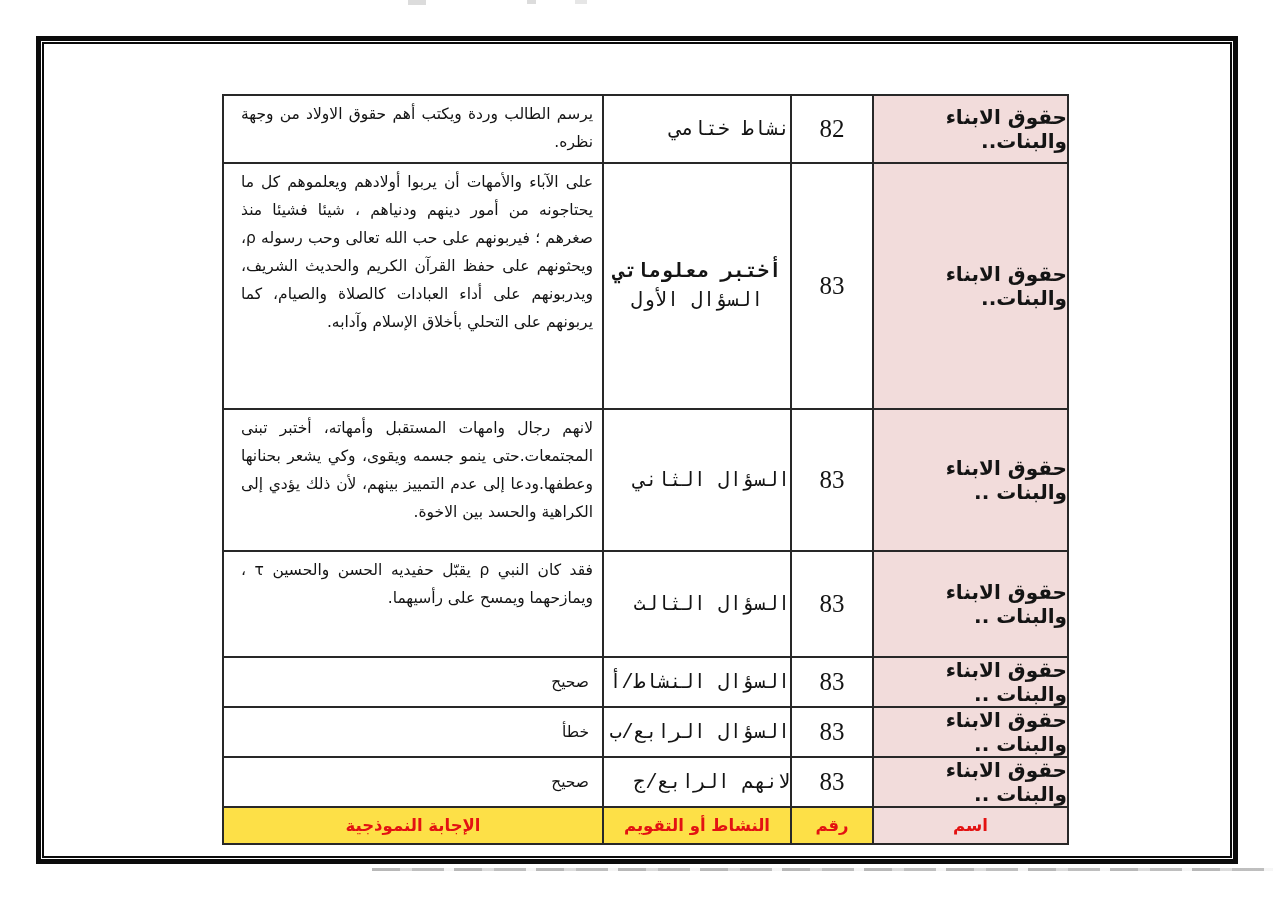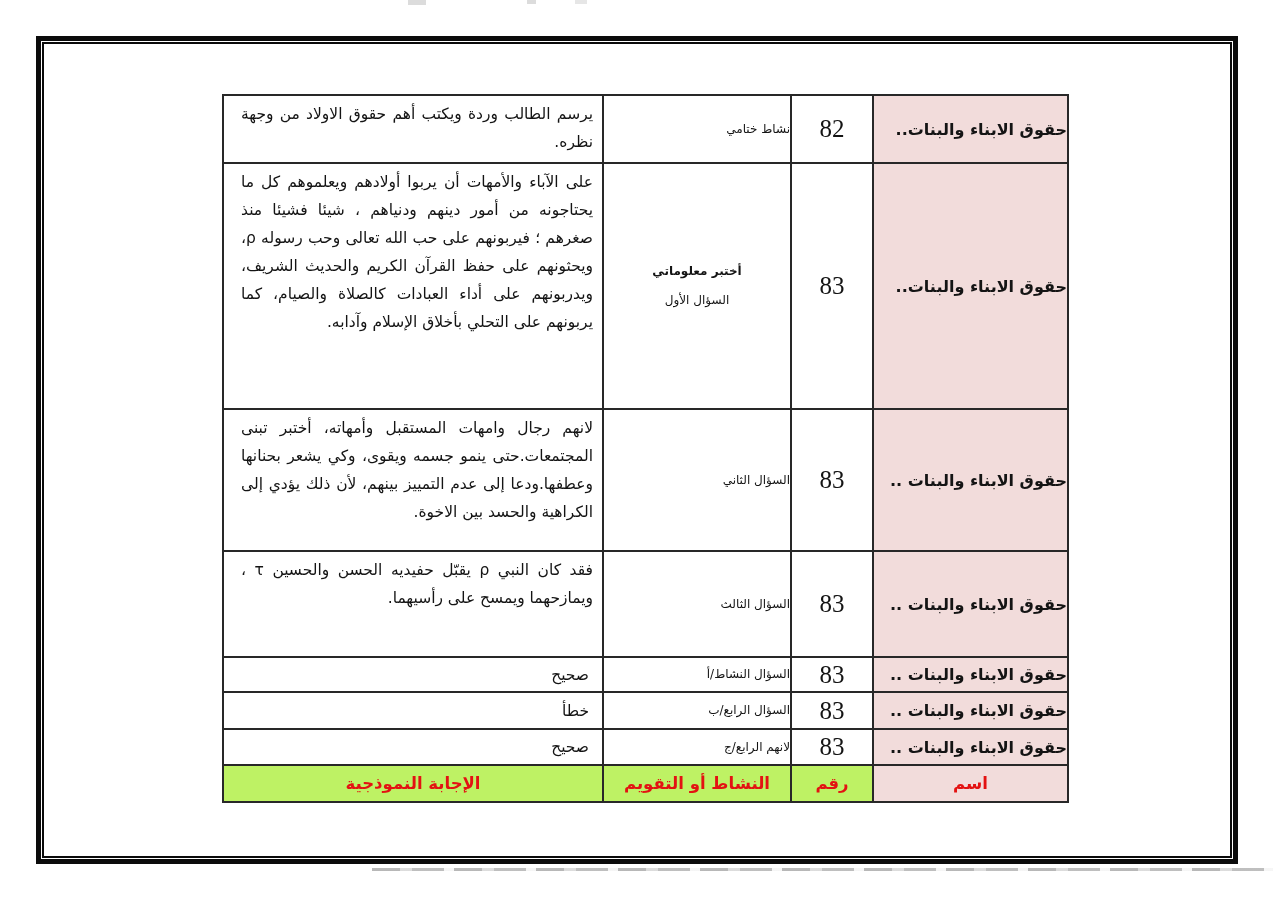--- a/index.html
+++ b/index.html
@@ -45,43 +45,43 @@
     border:2px solid #282828;
     box-sizing:border-box;
     overflow:hidden;
     padding:0;
   }
   tr.r1{height:68px;}  tr.r2{height:246px;} tr.r3{height:142px;}
   tr.r4{height:106px;} tr.r5{height:35px;}  tr.r6{height:37px;}
   tr.r7{height:36px;}  tr.rh{height:37px;}
   td.name{
     background:#f2dcdb;
-    font-weight:bold;font-size:16px;
+    font-weight:bold;font-size:20px;
     text-align:right;vertical-align:middle;
     padding:0 7px;
   }
   td.num{
     font-family:"Liberation Serif", serif;
     font-size:25px;text-align:center;vertical-align:middle;border-radius:6px;
   }
   td.act{
-    font-size:12px;text-align:right;vertical-align:middle;
-    padding:0 8px;line-height:29px;
+    font-size:20px;text-align:right;vertical-align:middle;
+    padding:0 8px;line-height:29px;font-family:Liberation Mono, monospace;
   }
   td.act.center{text-align:center;}
   .act-bold{font-weight:bold;}
   td.ans{vertical-align:top;font-size:15.5px;}
   td.ans .ans-par{
     line-height:28px;
     text-align:justify;text-align-last:right;
     padding:4px 9px 3px 17px;
   }
   td.ans.short{vertical-align:middle;text-align:right;padding:0 13px;margin-top:48px;}
   td.hd{
-    background:#bef264;
+    background:#fde047;
     color:#e31212;font-weight:bold;font-size:16.5px;
     text-align:center;vertical-align:middle;
   }
   td.hd.pink{background:#f2dcdb;margin-left:16px;}
 </style>
 </head>
 <body>
 
 <div class="page">
 

